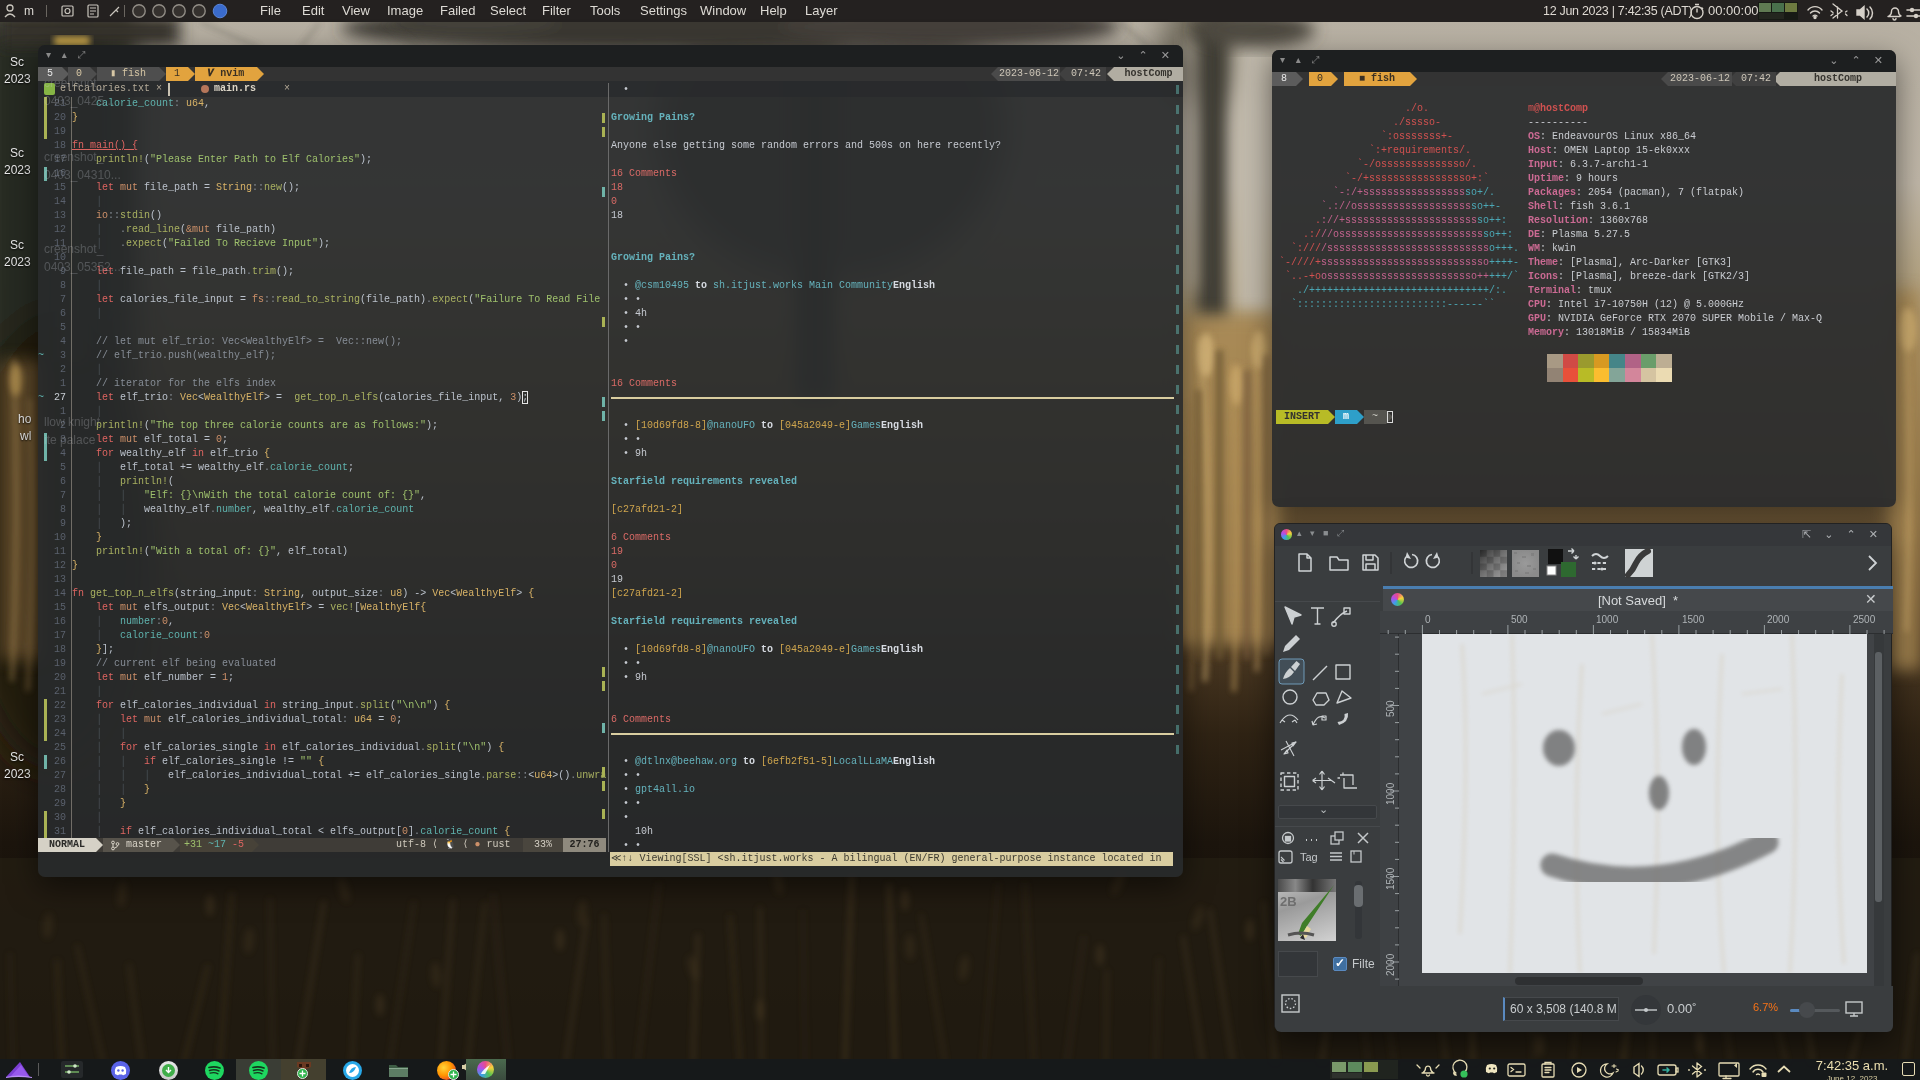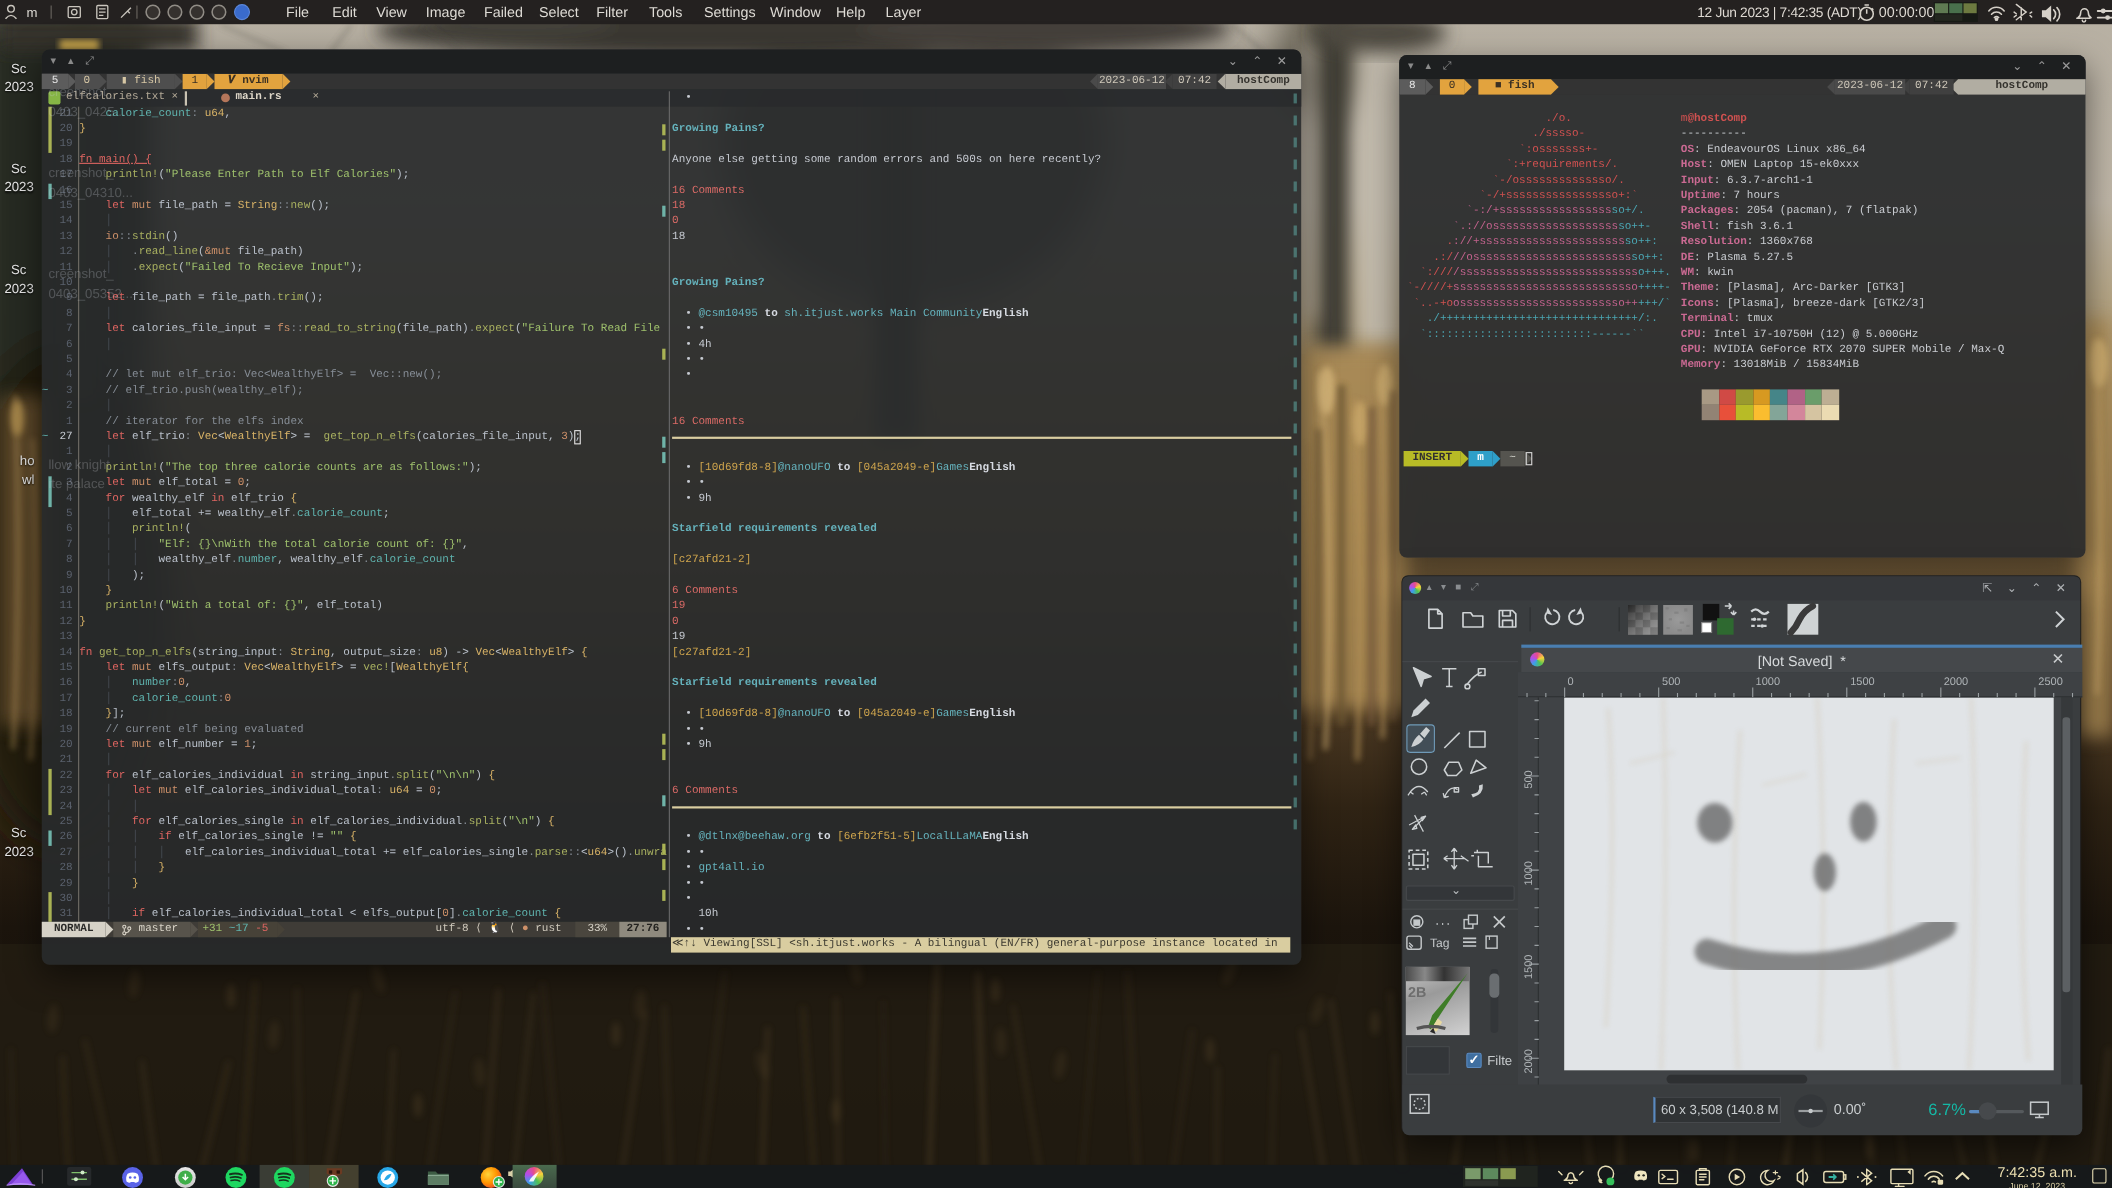--- a/index.html
+++ b/index.html
@@ -545,21 +545,21 @@
       <div class="trow" style="left:7px;top:191.5px"><i class="nf1">  `:///</i><i class="nf2">/sssssssssssssssssssssssssss</i><i class="nf3">o+++.</i></div>
       <div class="trow" style="left:7px;top:205.5px"><i class="nf1">`-////+</i><i class="nf2">ssssssssssssssssssssssssssso</i><i class="nf3">++++-</i></div>
       <div class="trow" style="left:7px;top:219.5px"><i class="nf1"> `..-+o</i><i class="nf2">osssssssssssssssssssssssso++</i><i class="nf3">+++/`</i></div>
       <div class="trow" style="left:7px;top:233.5px"><i class="nf3">   ./++++++++++++++++++++++++++++++/:.</i></div>
       <div class="trow" style="left:7px;top:247.5px"><i class="nf3">  `:::::::::::::::::::::::::------``</i></div>
       <div class="trow" style="left:256.0px;top:51.5px"><i class="nf1">m</i><i class="nf1" style="font-weight:bold">@hostComp</i></div>
       <div class="trow" style="left:256.0px;top:65.5px"><i class="nval">----------</i></div>
       <div class="trow" style="left:256.0px;top:79.5px"><i class="nlab">OS</i><i class="nval">: EndeavourOS Linux x86_64</i></div>
       <div class="trow" style="left:256.0px;top:93.5px"><i class="nlab">Host</i><i class="nval">: OMEN Laptop 15-ek0xxx</i></div>
       <div class="trow" style="left:256.0px;top:107.5px"><i class="nlab">Input</i><i class="nval">: 6.3.7-arch1-1</i></div>
-      <div class="trow" style="left:256.0px;top:121.5px"><i class="nlab">Uptime</i><i class="nval">: 7 hours</i></div>
+      <div class="trow" style="left:256.0px;top:121.5px"><i class="nlab">Uptime</i><i class="nval">: 9 hours</i></div>
       <div class="trow" style="left:256.0px;top:135.5px"><i class="nlab">Packages</i><i class="nval">: 2054 (pacman), 7 (flatpak)</i></div>
       <div class="trow" style="left:256.0px;top:149.5px"><i class="nlab">Shell</i><i class="nval">: fish 3.6.1</i></div>
       <div class="trow" style="left:256.0px;top:163.5px"><i class="nlab">Resolution</i><i class="nval">: 1360x768</i></div>
       <div class="trow" style="left:256.0px;top:177.5px"><i class="nlab">DE</i><i class="nval">: Plasma 5.27.5</i></div>
       <div class="trow" style="left:256.0px;top:191.5px"><i class="nlab">WM</i><i class="nval">: kwin</i></div>
       <div class="trow" style="left:256.0px;top:205.5px"><i class="nlab">Theme</i><i class="nval">: [Plasma], Arc-Darker [GTK3]</i></div>
       <div class="trow" style="left:256.0px;top:219.5px"><i class="nlab">Icons</i><i class="nval">: [Plasma], breeze-dark [GTK2/3]</i></div>
       <div class="trow" style="left:256.0px;top:233.5px"><i class="nlab">Terminal</i><i class="nval">: tmux</i></div>
       <div class="trow" style="left:256.0px;top:247.5px"><i class="nlab">CPU</i><i class="nval">: Intel i7-10750H (12) @ 5.000GHz</i></div>
       <div class="trow" style="left:256.0px;top:261.5px"><i class="nlab">GPU</i><i class="nval">: NVIDIA GeForce RTX 2070 SUPER Mobile / Max-Q</i></div>
@@ -821,21 +821,21 @@
       </div>
       <div class="abs" style="left:599px;top:110px;width:10px;height:375px;background:#36393b"></div>
       <div class="abs" style="left:600px;top:128px;width:7px;height:250px;background:#5c6063;border-radius:3px"></div>
       <div class="abs" style="left:240px;top:453px;width:128px;height:8px;background:#2e3032;border-radius:4px"></div>
       <div class="abs" style="left:0;top:462px;width:618px;height:46px;background:#3a3d3f;border-radius:0 0 6px 6px"></div>
       <div class="abs" style="left:228px;top:473px;width:116px;height:24px;background:#303335;border:1px solid #46494c;color:#c9cdcf;font-size:12px;line-height:22px;padding-left:5px;border-left:2px solid #5a8ac0">60 x 3,508 (140.8 M</div>
       <div class="abs" style="left:356px;top:471px;width:30px;height:30px;border-radius:50%;background:#34373a"></div>
       <div class="abs" style="left:360px;top:485px;width:22px;height:1.5px;background:#9a9ea0"></div>
       <div class="abs" style="left:369px;top:484px;width:4px;height:4px;background:#c5c9cb;border-radius:50%"></div>
       <div class="abs" style="left:392px;top:477px;color:#c9cdcf;font-size:13px">0.00˚</div>
-      <div class="abs" style="left:478px;top:477px;color:#14b8a6;font-size:15px">6.7%</div>
+      <div class="abs" style="left:478px;top:477px;color:#f97316;font-size:11px">6.7%</div>
       <div class="abs" style="left:515px;top:485px;width:50px;height:3px;background:#55595c;border-radius:2px"></div>
       <div class="abs" style="left:515px;top:485px;width:14px;height:3px;background:#5a8ac0;border-radius:2px"></div>
       <div class="abs" style="left:524px;top:478px;width:16px;height:16px;background:#46494c;border-radius:50%"></div>
       <svg class="abs" style="left:568px;top:475px" width="22" height="20" viewBox="0 0 22 20">
         <g fill="none" stroke="#c5c9cb" stroke-width="1.4">
           <rect x="3" y="3" width="16" height="11"></rect>
           <path d="M11,14 v3 M7,17 h8"></path>
         </g>
       </svg>
     </div>

